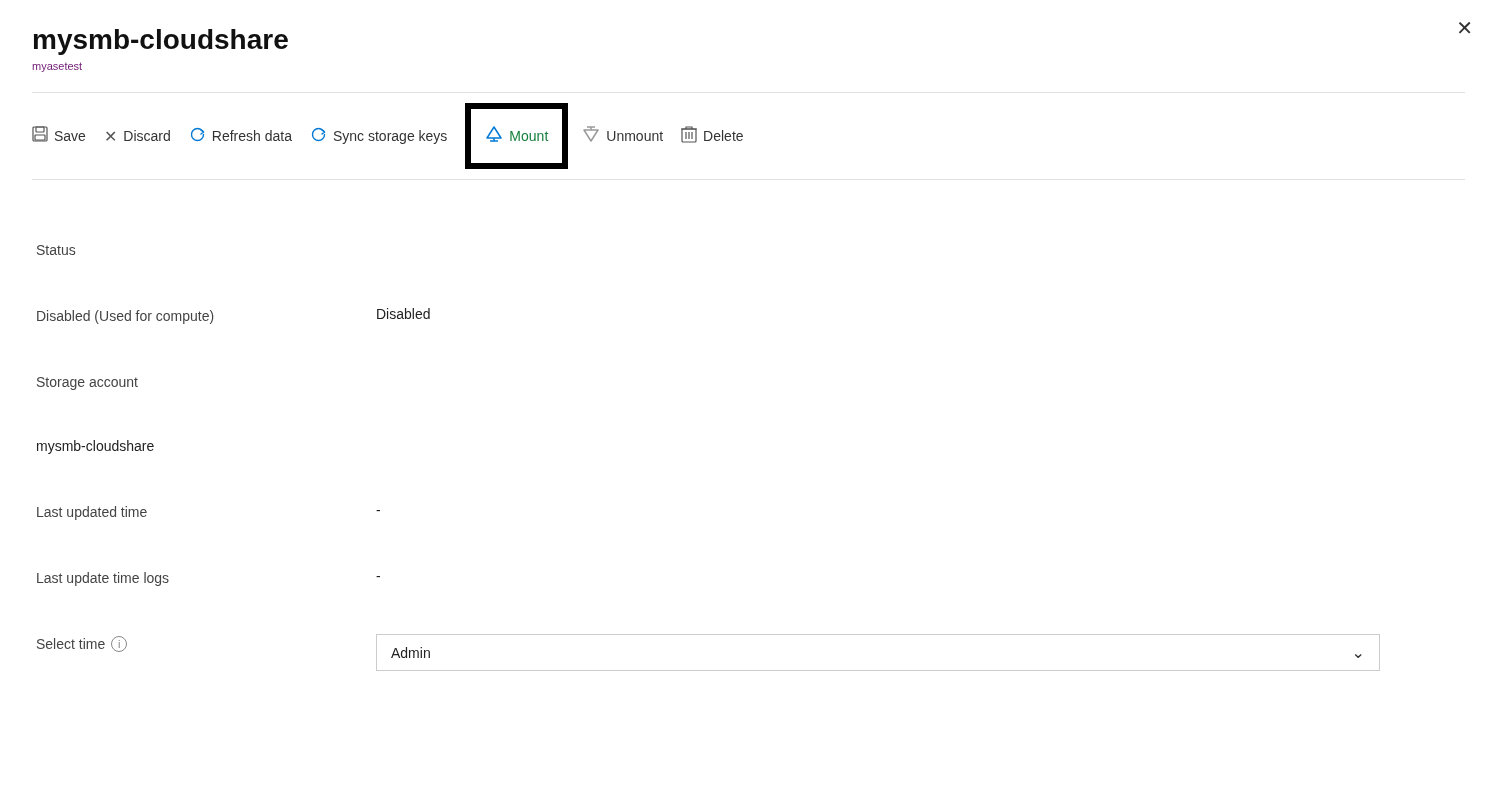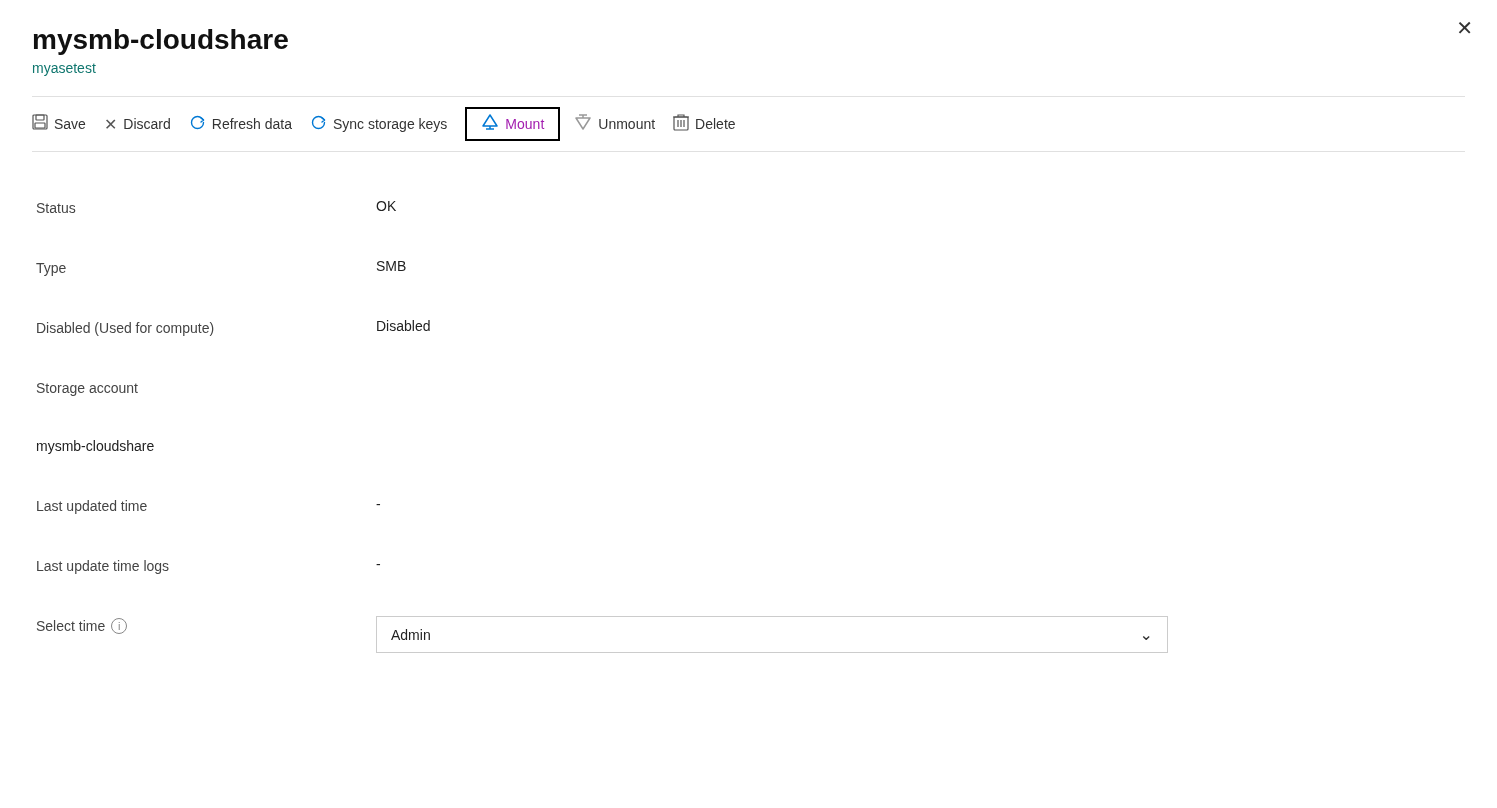--- a/index.html
+++ b/index.html
@@ -27,32 +27,32 @@
       border: none;
       line-height: 1;
     }
     .title {
       font-size: 28px;
       font-weight: 700;
       color: #111;
       margin-bottom: 4px;
     }
     .subtitle {
-      font-size: 14px;
-      color: #0f766e;
+      font-size: 11px;
+      color: #701a75;
       margin-bottom: 20px;
     }
     .toolbar {
       display: flex;
       align-items: center;
       gap: 0;
       border-top: 1px solid #e0e0e0;
       border-bottom: 1px solid #e0e0e0;
       padding: 10px 0;
-      margin-bottom: 28px;
+      margin-bottom: 42px;
     }
     .toolbar-item {
       display: flex;
       align-items: center;
       gap: 6px;
       padding: 4px 18px 4px 0;
       cursor: pointer;
       color: #333;
       font-size: 14px;
       user-select: none;
@@ -63,32 +63,32 @@
       padding-left: 0;
     }
     .toolbar-item .icon {
       font-size: 16px;
       color: #555;
     }
     .toolbar-item.blue-icon .icon {
       color: #0078d4;
     }
     .toolbar-item.mount-btn {
-      border: 2px solid #000000;
-      padding: 4px 14px;
+      border: 6px solid #000000;
+      padding: 16px 14px;
       margin-right: 14px;
-      color: #a21caf;
+      color: #15803d;
     }
     .toolbar-item.mount-btn .icon {
       color: #0078d4;
     }
     .fields {
       display: flex;
       flex-direction: column;
-      gap: 6px;
+      gap: 12px;
       padding-left: 4px;
     }
     .field-row {
       display: flex;
       align-items: flex-start;
       padding: 18px 0;
       border-bottom: none;
     }
     .field-label {
       width: 340px;
@@ -103,21 +103,21 @@
     .field-value {
       color: #222;
       font-size: 14px;
       flex: 1;
     }
     .select-users-dropdown {
       display: flex;
       align-items: center;
       border: 1px solid #ccc;
       padding: 8px 14px;
-      width: 792px;
+      width: 1004px;
       background: #fff;
       cursor: pointer;
       justify-content: space-between;
       font-size: 14px;
       color: #222;
     }
     .info-icon {
       display: inline-flex;
       align-items: center;
       justify-content: center;
@@ -221,29 +221,22 @@
       <span>Delete</span>
     </button>
   </div>
 
   <div class="fields">
 
     <div class="field-row">
       <div class="field-label">
         <span>Status</span>
       </div>
-      <div class="field-value">OK</div>
-    </div>
-
-    <div class="field-row">
-      <div class="field-label">
-        <span>Type</span>
-      </div>
-      <div class="field-value">SMB</div>
-    </div>
+    </div>
+
 
     <div class="field-row">
       <div class="field-label">
         <span>Disabled (Used for compute)</span>
       </div>
       <div class="field-value">Disabled</div>
     </div>
 
     <div class="field-row">
       <div class="field-label">

